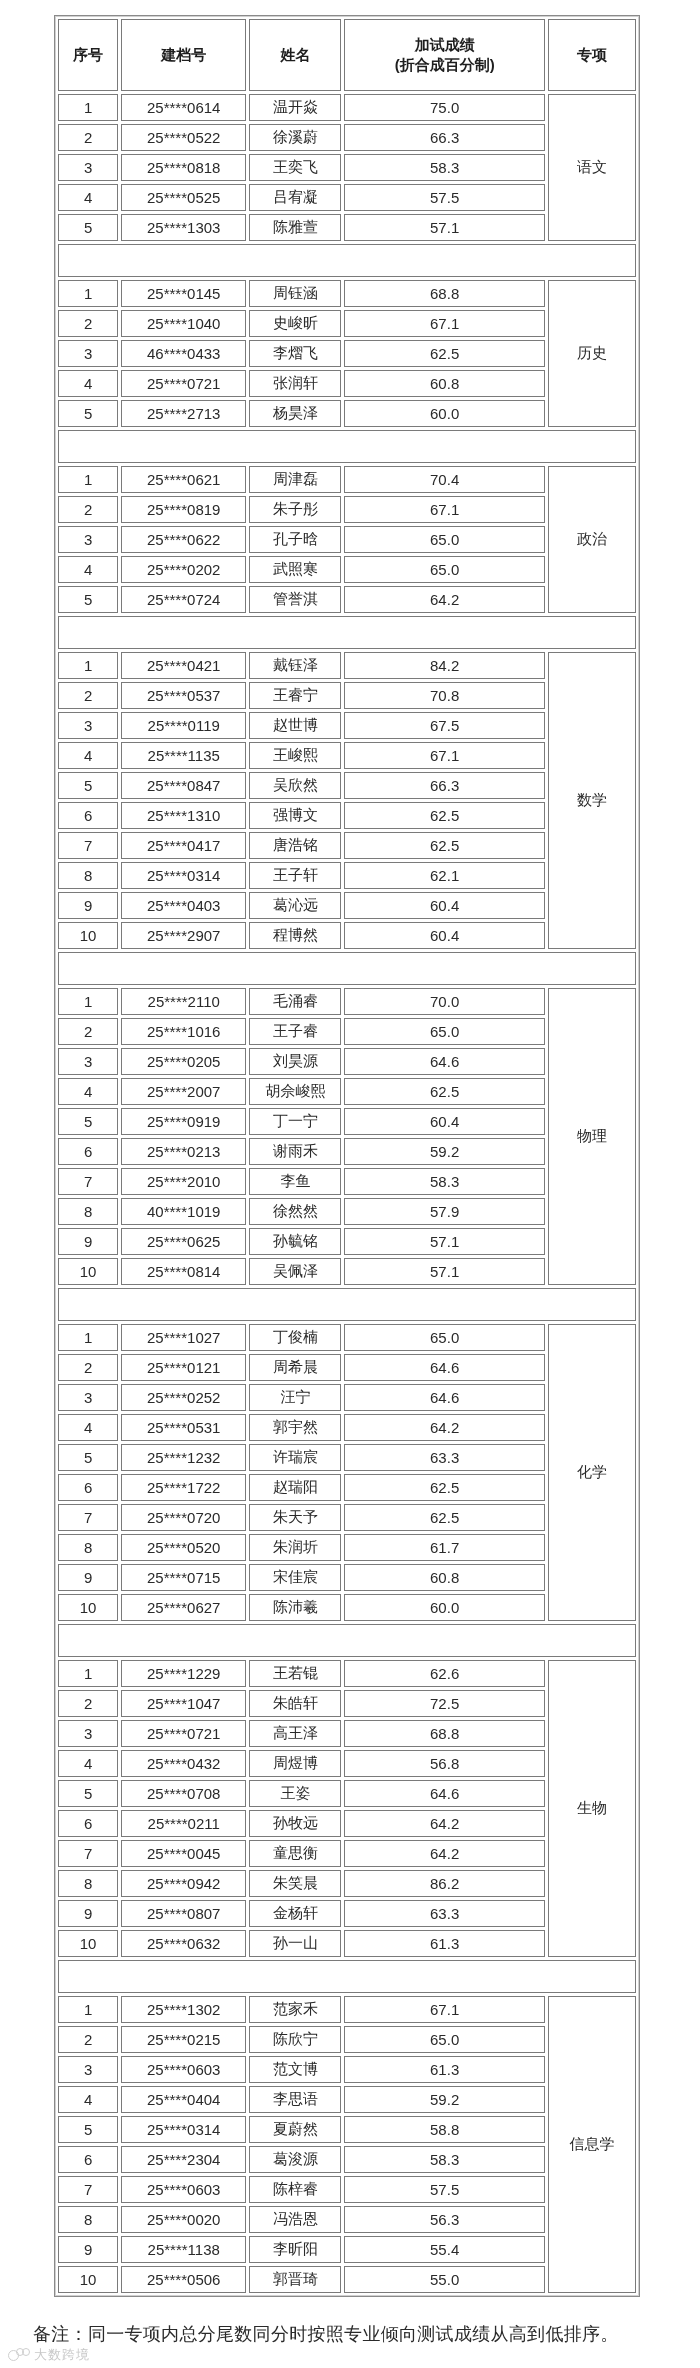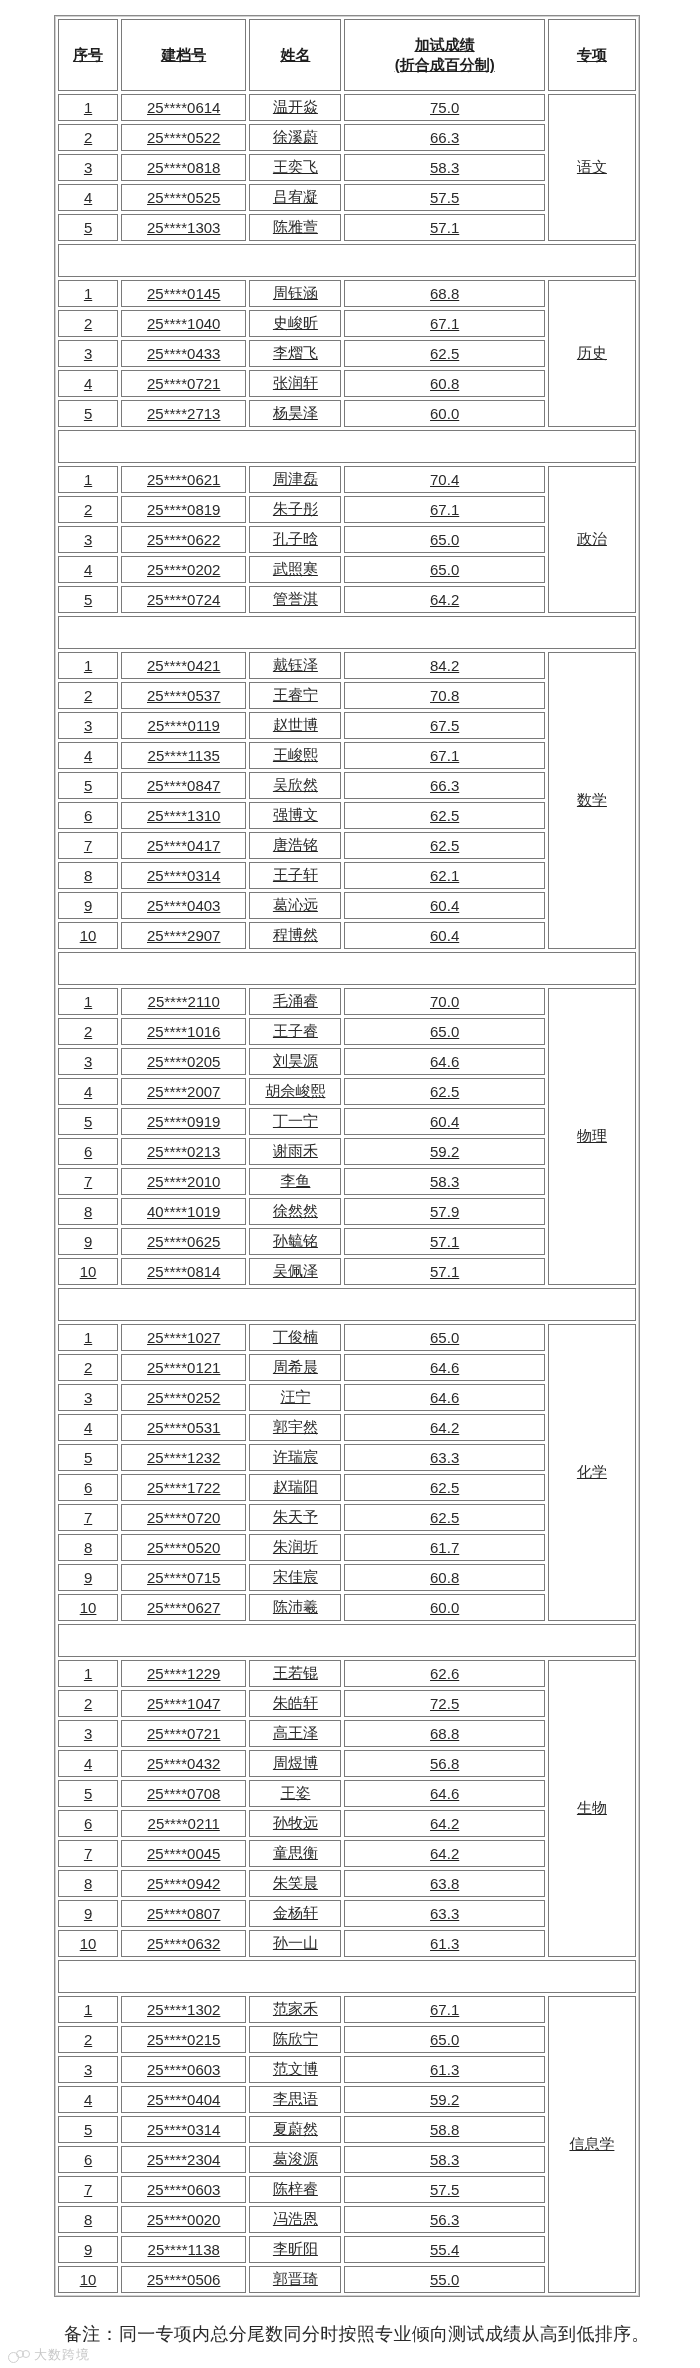--- a/index.html
+++ b/index.html
@@ -1,18 +1,18 @@
 <!DOCTYPE html>
 <html><head>
 <meta charset="utf-8">
 <style>
   html, body { margin: 0; padding: 0; background: #ffffff; }
   body { width: 700px; height: 2368px; position: relative; overflow: hidden;
          font-family: "Liberation Sans", "DejaVu Sans", sans-serif; color: #222; }
-  .tbl-wrap { position: absolute; left: 54px; top: 15px; text-decoration: underline; }
+  .tbl-wrap { position: absolute; left: 54px; top: 15px; }
   table.score-table {
     border-collapse: separate;
     border-spacing: 3px;
     border: 1px solid #8a8a8a;
     box-shadow: inset 0 0 0 1px #d0d0d0;
     table-layout: fixed;
     width: 586px;
   }
   table.score-table td, table.score-table th {
     border: 1px solid #7a7a7a;
@@ -36,26 +36,25 @@
   td.subject { font-size: 15px; }
   col.c1 { width: 60px; }
   col.c2 { width: 125px; }
   col.c3 { width: 92px; }
   col.c4 { width: 200px; }
   col.c5 { width: 88px; }
   .note {
     position: absolute; left: 33px; top: 2322px;
     font-size: 18px; color: #2a2a2a; letter-spacing: 0.3px;
     font-family: "DejaVu Sans", sans-serif;
-    margin-left: 31px;
   }
   .watermark {
     position: absolute; left: 8px; top: 2346px;
     font-size: 13px; color: #c8c8c8; letter-spacing: 1px;
-    display: flex; align-items: flex-end; gap: 4px;
+    display: flex; align-items: center; gap: 4px;
   }
   .wm-logo { width: 22px; height: 14px; position: relative; }
   .wm-logo span { position: absolute; border: 1.5px solid #cfcfcf; border-radius: 50%; }
 </style>
 </head>
 <body>
 
 <div class="tbl-wrap">
   <table class="score-table">
     <colgroup>
@@ -120,21 +119,21 @@
           <td class="subject" rowspan="5">历史</td>
         </tr>
         <tr>
           <td>2</td>
           <td>25****1040</td>
           <td>史峻昕</td>
           <td>67.1</td>
         </tr>
         <tr>
           <td>3</td>
-          <td>25****0433</td>
+          <td>46****0433</td>
           <td>李熠飞</td>
           <td>62.5</td>
         </tr>
         <tr>
           <td>4</td>
           <td>25****0721</td>
           <td>张润轩</td>
           <td>60.8</td>
         </tr>
         <tr>
@@ -412,21 +411,21 @@
         <tr>
           <td>7</td>
           <td>25****0045</td>
           <td>童思衡</td>
           <td>64.2</td>
         </tr>
         <tr>
           <td>8</td>
           <td>25****0942</td>
           <td>朱笑晨</td>
-          <td>63.8</td>
+          <td>86.2</td>
         </tr>
         <tr>
           <td>9</td>
           <td>25****0807</td>
           <td>金杨轩</td>
           <td>63.3</td>
         </tr>
         <tr>
           <td>10</td>
           <td>25****0632</td>

